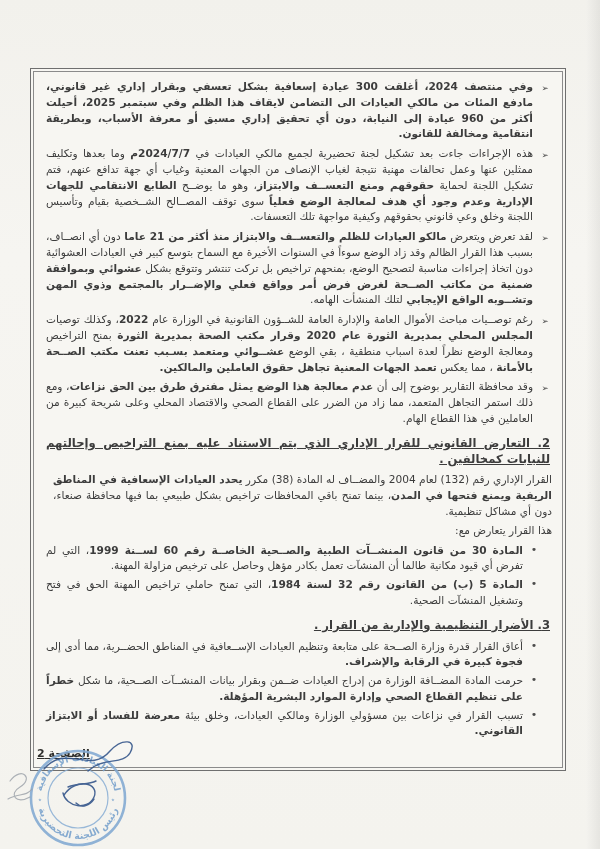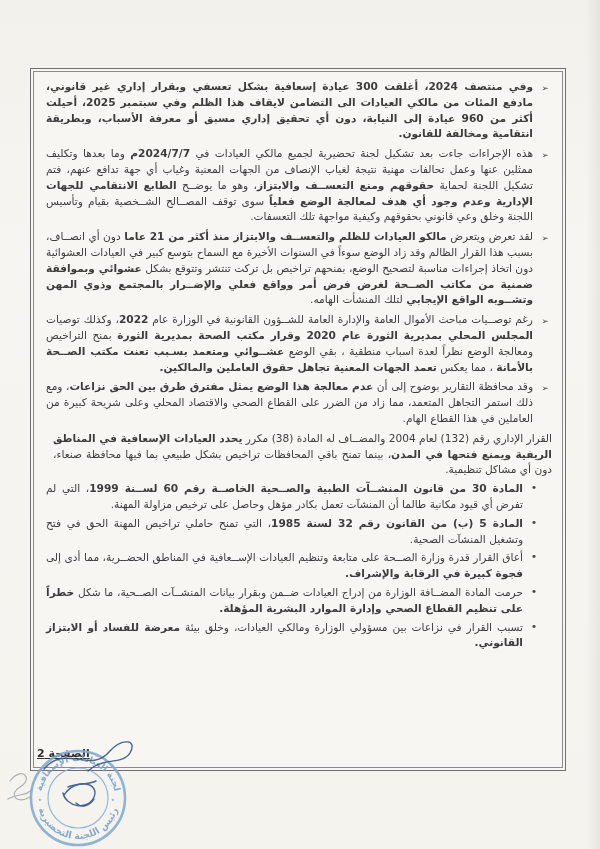--- a/index.html
+++ b/index.html
@@ -84,36 +84,39 @@
             <span class="marker">➢</span>
             <span class="text"><span>رغم توصــيات مباحث الأموال العامة والإدارة العامة للشــؤون القانونية في الوزارة عام </span><span class="b">2022</span><span>، وكذلك توصيات </span><span class="b">المجلس المحلي بمديرية الثورة عام 2020 وقرار مكتب الصحة بمديرية الثورة</span><span> بمنح التراخيص ومعالجة الوضع نظراً لعدة اسباب منطقية ، بقي الوضع </span><span class="b">عشــوائي ومتعمد بسـبب تعنت مكتب الصــحة بالأمانة</span><span> ، مما يعكس </span><span class="b">تعمد الجهات المعنية تجاهل حقوق العاملين والمالكين.</span></span>
           </div>
 
           <div class="bullet-row">
             <span class="marker">➢</span>
             <span class="text"><span>وقد محافظة التقارير بوضوح إلى أن </span><span class="b">عدم معالجة هذا الوضع يمثل مفترق طرق بين الحق نزاعات</span><span>، ومع ذلك استمر التجاهل المتعمد، مما زاد من الضرر على القطاع الصحي والاقتصاد المحلي وعلى شريحة كبيرة من العاملين في هذا القطاع الهام.</span></span>
           </div>
         </div>
 
+      <div class="h">2. التعارض القانوني للقرار الإداري الذي يتم الاستناد عليه بمنع التراخيص وإحالتهم للنيابات كمخالفين .</div>
       <div class="para"><span>القرار الإداري رقم (132) لعام 2004 والمضــاف له المادة (38) مكرر </span><span class="b">يحدد العيادات الإسعافية في المناطق الريفية ويمنع فتحها في المدن</span><span>، بينما تمنح باقي المحافظات تراخيص بشكل طبيعي بما فيها محافظة صنعاء، دون أي مشاكل تنظيمية.</span></div>
+      <div class="lead">هذا القرار يتعارض مع:</div>
 
       <div class="sub-list">
 
           <div class="bullet-row">
             <span class="marker">•</span>
             <span class="text"><span class="b">المادة 30 من قانون المنشــآت الطبية والصــحية الخاصــة رقم 60 لســنة 1999</span><span>، التي لم تفرض أي قيود مكانية طالما أن المنشآت تعمل بكادر مؤهل وحاصل على ترخيص مزاولة المهنة.</span></span>
           </div>
 
           <div class="bullet-row">
             <span class="marker">•</span>
-            <span class="text"><span class="b">المادة 5 (ب) من القانون رقم 32 لسنة 1985</span><span>، التي تمنح حاملي تراخيص المهنة الحق في فتح وتشغيل المنشآت الصحية.</span></span>
+            <span class="text"><span class="b">المادة 5 (ب) من القانون رقم 32 لسنة 1984</span><span>، التي تمنح حاملي تراخيص المهنة الحق في فتح وتشغيل المنشآت الصحية.</span></span>
           </div>
         </div>
 
 
+      <div class="h">3. الأضرار التنظيمية والإدارية من القرار .</div>
 
       <div class="sub-list">
 
           <div class="bullet-row">
             <span class="marker">•</span>
             <span class="text"><span>أعاق القرار قدرة وزارة الصــحة على متابعة وتنظيم العيادات الإســعافية في المناطق الحضــرية، مما أدى إلى </span><span class="b">فجوة كبيرة في الرقابة والإشراف.</span></span>
           </div>
 
           <div class="bullet-row">
             <span class="marker">•</span>

